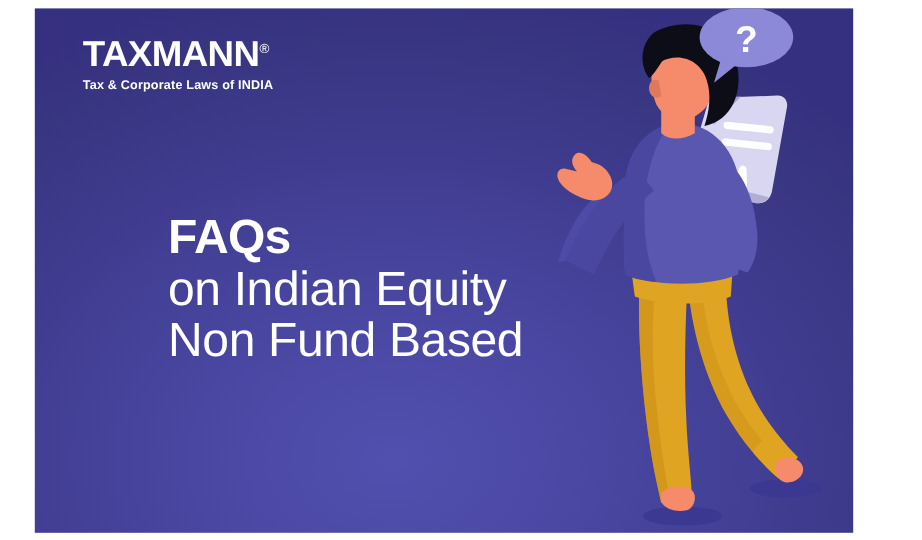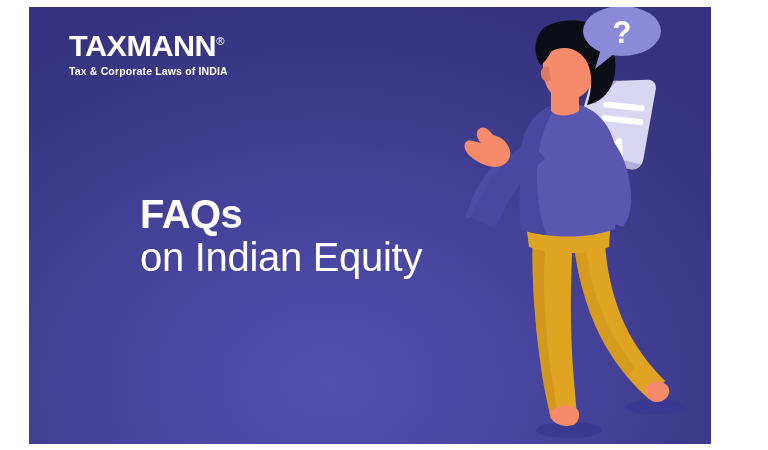--- a/index.html
+++ b/index.html
@@ -77,21 +77,21 @@
     font-weight: bold;
     letter-spacing: 0.15px;
     margin-top: 5px;
     line-height: 1;
   }
 
   
   .headline {
     position: absolute;
     left: 111px;
-    top: 186px;
+    top: 170px;
     color: #ffffff;
     line-height: 1.08;
     user-select: none;
   }
   .headline-line {
     display: block;
     font-family: "Liberation Sans", sans-serif;
     font-size: 40px;
     font-weight: 400;
     letter-spacing: -0.3px;
@@ -123,20 +123,21 @@
   <div class="banner">
 
     <div class="logo">
       <span class="logo-wordmark"><span>TAXMANN</span><span class="logo-reg">®</span></span>
       <span class="logo-tagline">Tax &amp; Corporate Laws of INDIA</span>
     </div>
 
     <div class="headline">
       <span class="headline-line strong">FAQs</span>
       <span class="headline-line">on Indian Equity</span>
+      <span class="headline-line">Non Fund Based</span>
     </div>
 
     <div class="illustration">
       <svg viewBox="0 0 324 437" xmlns="http://www.w3.org/2000/svg" aria-hidden="true">
 
         <ellipse cx="110" cy="423" rx="33" ry="8" fill="#3a3790" opacity="0.85"></ellipse>
         <ellipse cx="196" cy="400" rx="30" ry="7.5" fill="#3a3790" opacity="0.85"></ellipse>
 
         <g>
 

